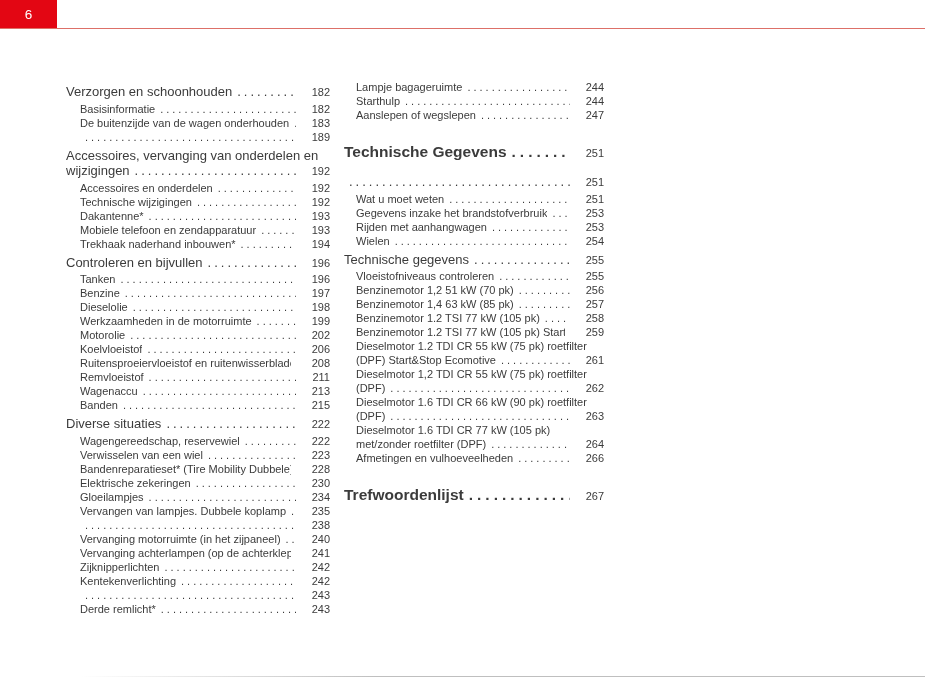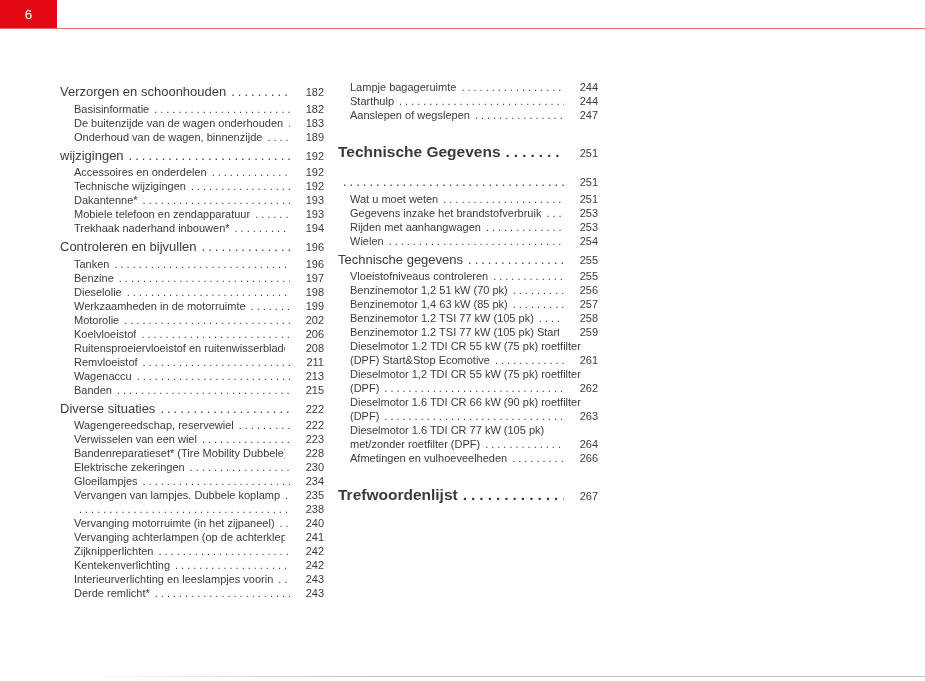--- a/index.html
+++ b/index.html
@@ -26,21 +26,21 @@
     color: #ffffff;
     display: flex; align-items: center; justify-content: center;
     font-size: 13.5px;
   }
   .header-rule {
     position: absolute; left: 0; top: 28px;
     width: 925px; height: 1px;
     background: var(--rule);
   }
   .toc {
-    position: absolute; left: 60px; top: 80px;
+    position: absolute; left: 66px; top: 80px;
     display: flex;
   }
   .col { display: block; }
   .col-left  { width: 264px; margin-right: 14px; }
   .col-right { width: 260px; }
 
   .toc-entry.sub {
     font-size: 11px;
     line-height: 14px;
     padding-left: 14px;
@@ -111,26 +111,26 @@
         </div>
         <div class="toc-entry sub">
           <div class="entry-row">
             <span class="entry-text">De buitenzijde van de wagen onderhouden</span>
             <span class="dots">................................................................................................................................................................</span>
             <span class="pagenum">183</span>
           </div>
         </div>
         <div class="toc-entry sub">
           <div class="entry-row">
-            <span class="entry-text">Onderhoud van de wagen, binnenzijde</span>
             <span class="dots">................................................................................................................................................................</span>
             <span class="pagenum">189</span>
           </div>
         </div>
         <div class="toc-entry section">
+          <div class="entry-line">Accessoires, vervanging van onderdelen en</div>
           <div class="entry-row">
             <span class="entry-text">wijzigingen</span>
             <span class="dots">................................................................................................................................................................</span>
             <span class="pagenum">192</span>
           </div>
         </div>
         <div class="toc-entry sub">
           <div class="entry-row">
             <span class="entry-text">Accessoires en onderdelen</span>
             <span class="dots">................................................................................................................................................................</span>
@@ -320,21 +320,20 @@
         </div>
         <div class="toc-entry sub">
           <div class="entry-row">
             <span class="entry-text">Kentekenverlichting</span>
             <span class="dots">................................................................................................................................................................</span>
             <span class="pagenum">242</span>
           </div>
         </div>
         <div class="toc-entry sub">
           <div class="entry-row">
-            <span class="entry-text">Interieurverlichting en leeslampjes voorin</span>
             <span class="dots">................................................................................................................................................................</span>
             <span class="pagenum">243</span>
           </div>
         </div>
         <div class="toc-entry sub">
           <div class="entry-row">
             <span class="entry-text">Derde remlicht*</span>
             <span class="dots">................................................................................................................................................................</span>
             <span class="pagenum">243</span>
           </div>

